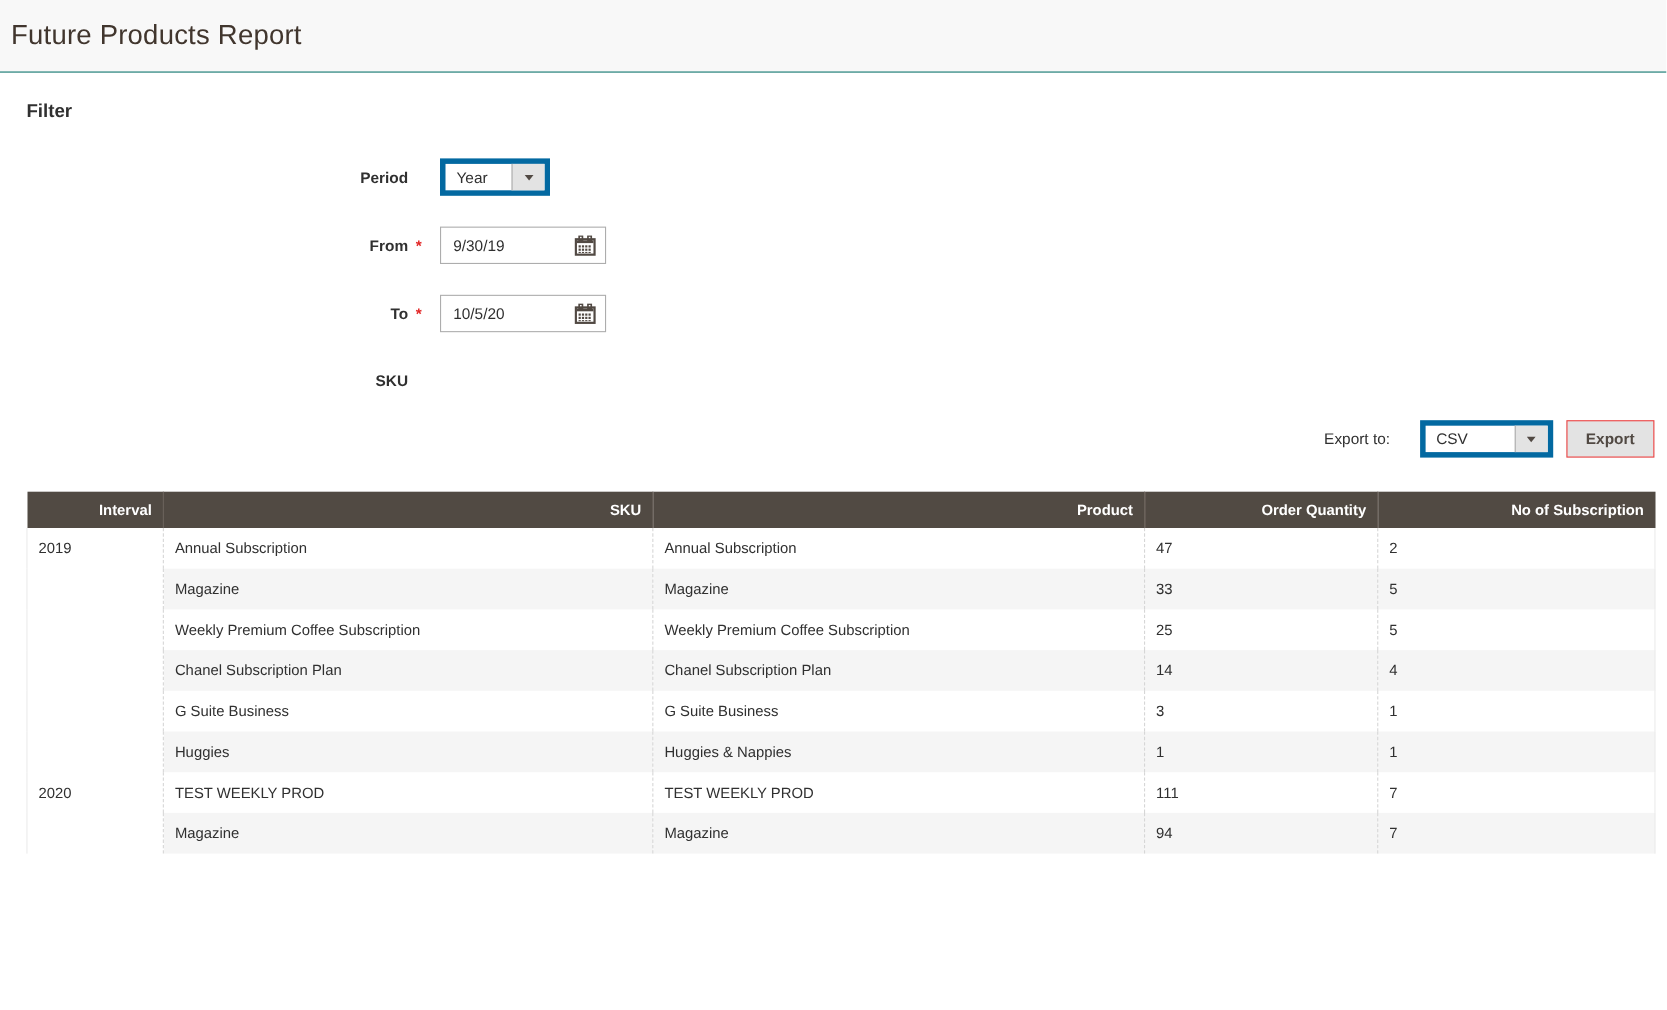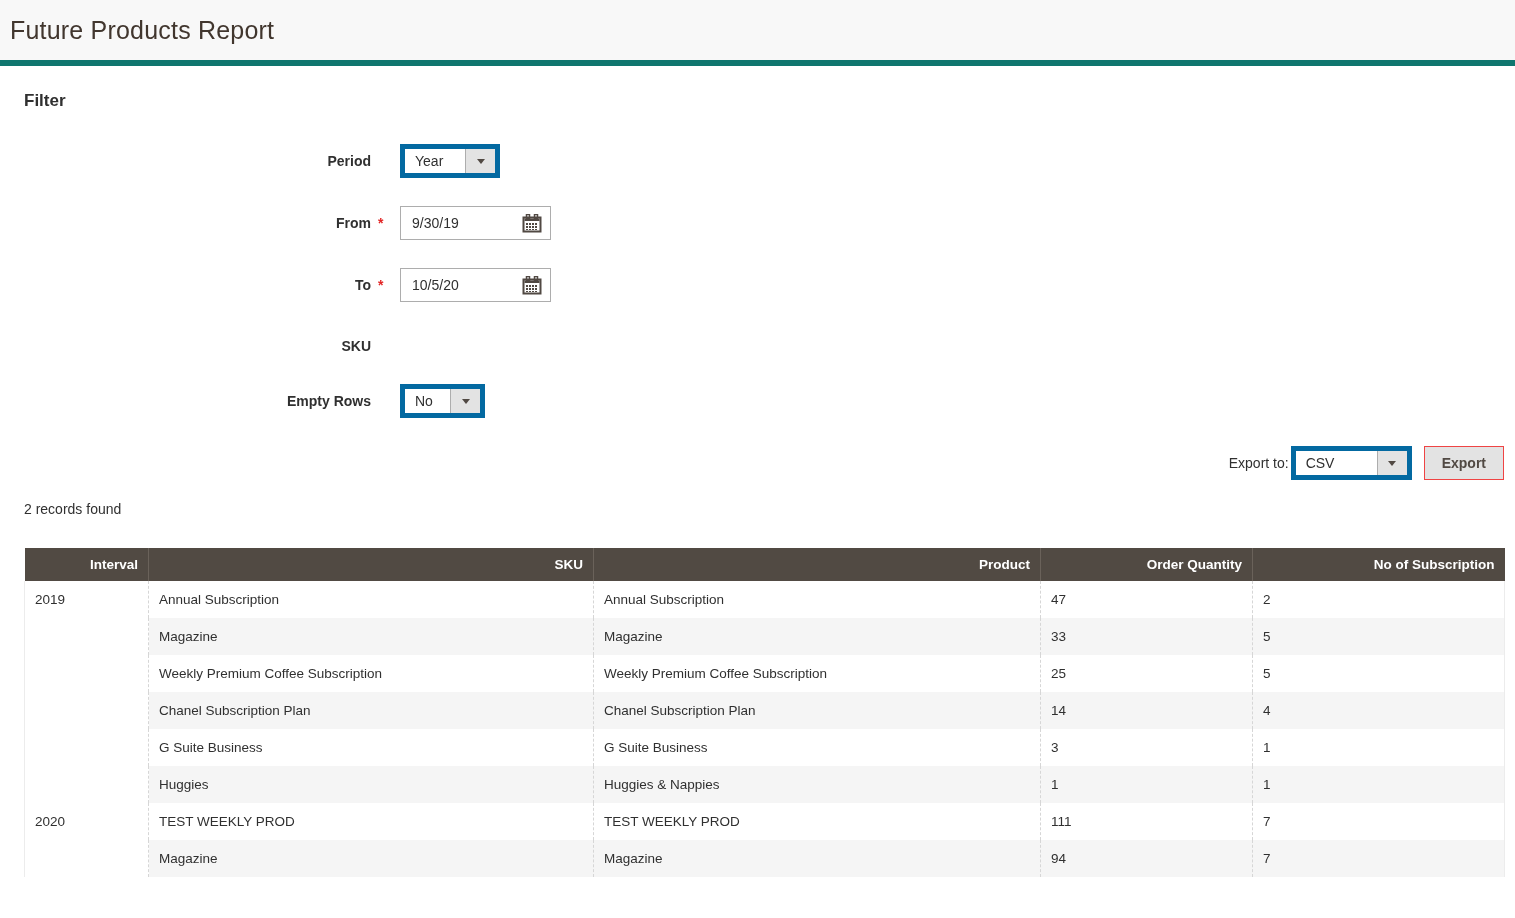--- a/index.html
+++ b/index.html
@@ -1,20 +1,20 @@
 <!DOCTYPE html>
 <html><head>
 <meta charset="utf-8">
 <style>
   * { margin:0; padding:0; box-sizing:border-box; }
   html,body { width:1515px; height:918px; overflow:hidden; background:#fff;
               font-family:"Liberation Sans","DejaVu Sans",sans-serif; color:#303030; }
 
   
-  .page-header { height:66px; background:#f8f8f8; border-bottom:6px solid #0f766e;
+  .page-header { height:66px; background:#f8f8f8; border-bottom:1px solid #0f766e;
                  display:flex; align-items:center; padding-left:10px; }
   .page-title { font-size:25px; font-weight:400; color:#41362e; letter-spacing:.2px; }
 
   
   .content { padding:0 11px 0 24px; }
   .filter-heading { margin-top:25px; font-size:17px; font-weight:700; color:#303030; }
 
   .filter-form { margin-top:33px; }
   .field-row { display:flex; align-items:center; margin-bottom:28px; }
   .field-row.top-align { align-items:flex-start; }
@@ -35,21 +35,21 @@
   .date-input { border:none; outline:none; flex:1; min-width:0; height:100%; padding:0 6px 0 11px;
                 font-family:inherit; font-size:14px; color:#303030; background:transparent; }
   .cal-btn { border:none; background:transparent; padding:0 8px 0 0; cursor:pointer; display:flex; align-items:center; }
 
   .text-input { width:725px; height:34px; border:1px solid #adadad; padding:0 10px;
                 font-family:inherit; font-size:14px; color:#303030; outline:none; }
   .field-note { margin-top:9px; font-size:12px; color:#6b6b6b; }
 
   
   .export-bar { display:flex; justify-content:flex-end; align-items:center; margin-top:28px; }
-  .export-label { font-size:14px; color:#303030; margin-right:2px; }
+  .export-label { font-size:14px; color:#303030; margin-right:27px; }
   .export-btn { margin-left:12px; height:34px; padding:0 17px; background:#e3e3e3;
                 border:1px solid #ef4444; color:#514943; font-family:inherit;
                 font-size:14px; font-weight:600; cursor:pointer; }
 
   .records-found { margin-top:21px; font-size:14px; color:#303030; }
 
   
   .report-table { margin-top:31px; width:1480px; border-collapse:collapse; table-layout:fixed; }
   .report-table th { background:#514a43; color:#fff; font-size:13.5px; font-weight:700;
                      text-align:right; height:33px; padding:0 10px; border-left:1px solid #6a625a; }
@@ -143,45 +143,34 @@
           </svg>
         </button>
       </div>
     </div>
 
     <div class="field-row top-align">
       <span class="field-label lbl-pad">SKU</span>
       <span class="req-spacer"></span>
     </div>
 
-    <div class="field-row" style="margin-top:30px">
-      <span class="field-label">Empty Rows</span>
-      <span class="req-spacer"></span>
-      <div class="select-ctl" style="width:85px">
-        <span class="select-value">No</span>
-        <span class="select-arrow">
-            <i class="tri"></i>
-          </span>
-      </div>
-    </div>
 
   </div>
 
   <div class="export-bar">
     <span class="export-label">Export to:</span>
     <div class="select-ctl" style="width:121px">
       <span class="select-value">CSV</span>
       <span class="select-arrow">
           <i class="tri"></i>
         </span>
     </div>
     <button class="export-btn">Export</button>
   </div>
 
-  <div class="records-found">2 records found</div>
 
   <table class="report-table">
     <colgroup>
       <col style="width:124px">
         <col style="width:445px">
         <col style="width:447px">
       <col style="width:212px">
         <col style="width:252px">
     </colgroup>
     <thead>

